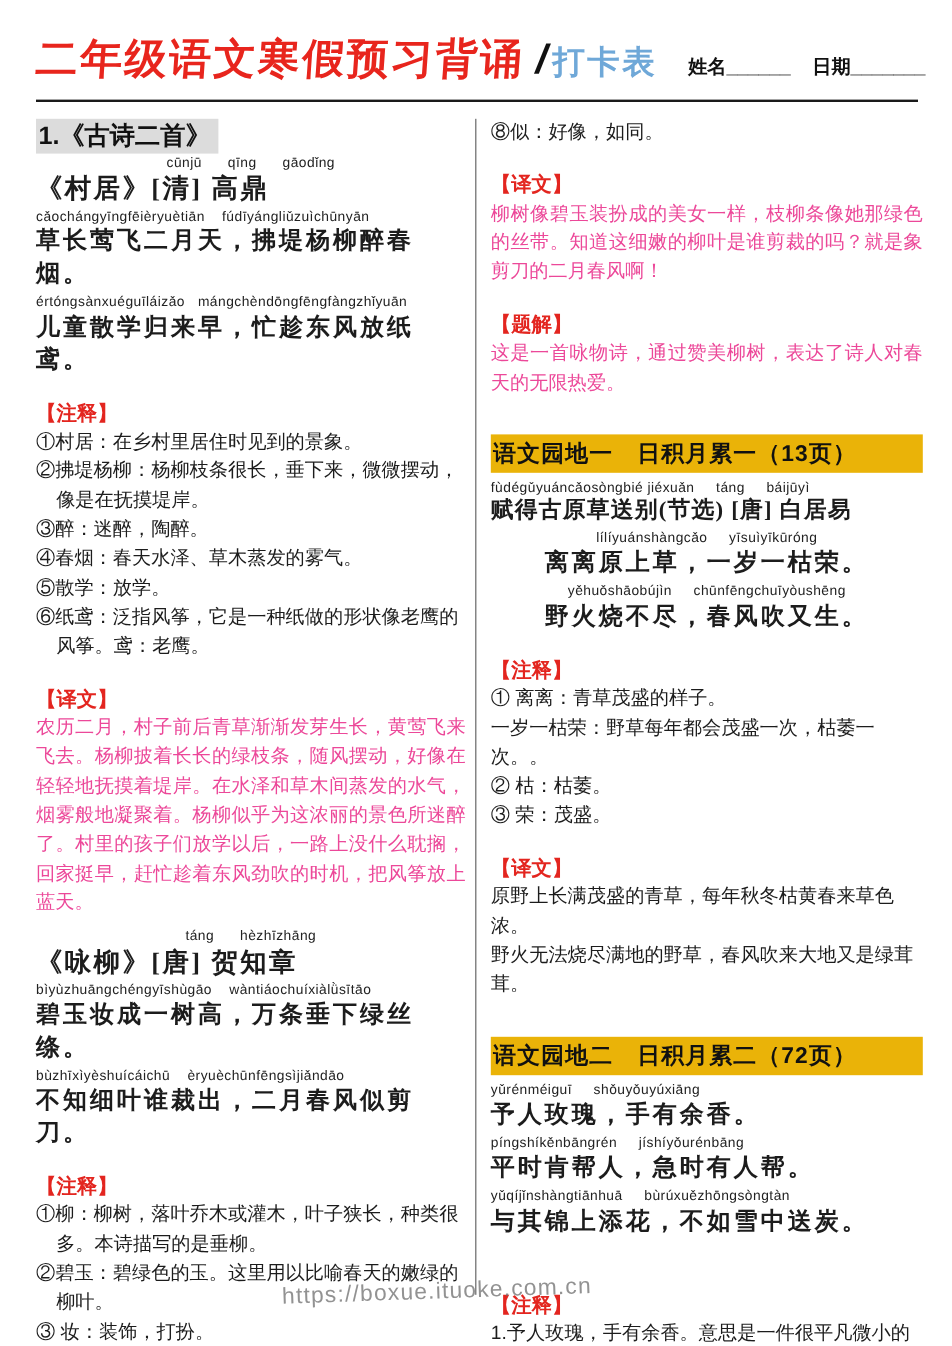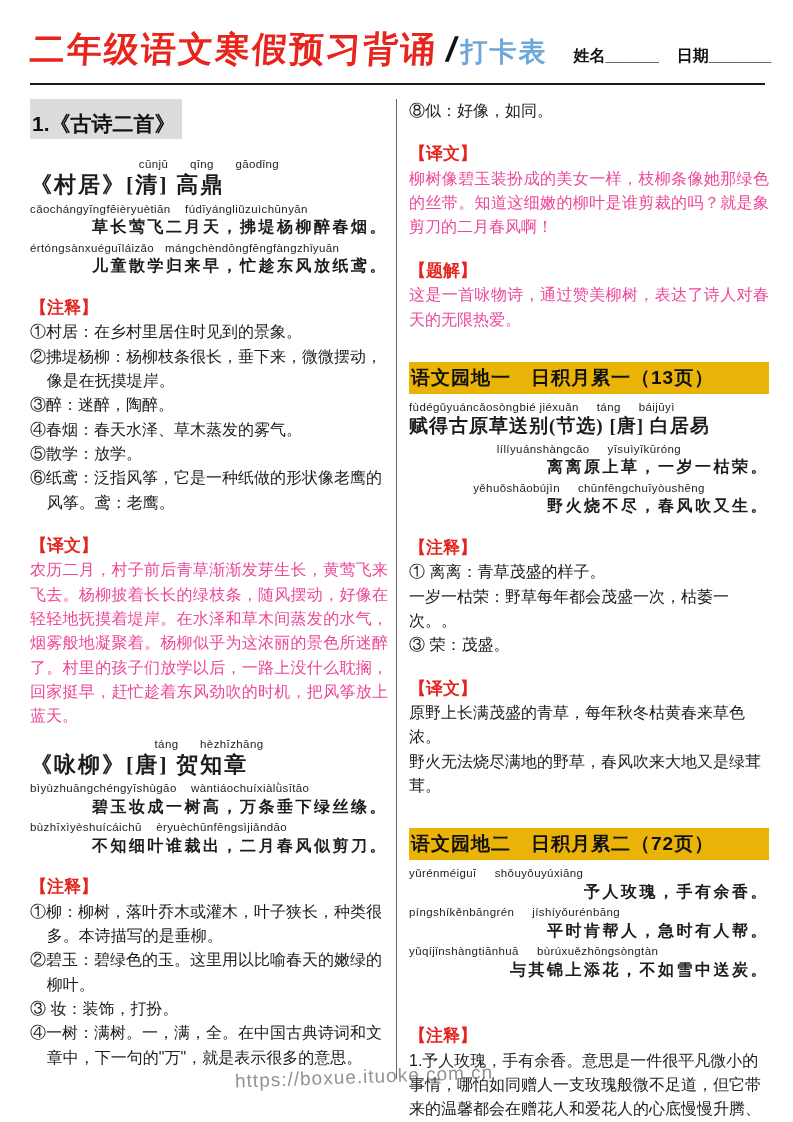--- a/index.html
+++ b/index.html
@@ -16,29 +16,29 @@
   .hdr-name { font-size:16px; font-weight:bold; color:#111; margin-left:26px; }
   .hdr-date { font-size:16px; font-weight:bold; color:#111; margin-left:18px; }
   .rule { height:2px; background:#1a1a1a; margin:10px 4px 0 0; }
 
   
   .columns { display:flex; margin-top:14px; height:980px; }
   .col-left { width:366px; padding-right:8px; }
   .col-right { flex:1; border-left:1.5px solid #666; padding-left:12px; }
 
   .lesson-title { display:inline-block; font-size:21px; font-weight:bold; color:#111;
-    background:#dcdcdc; padding:11px 6px 1px 2px; margin-bottom:18px; }
+    background:#dcdcdc; padding:0 6px 1px 2px; margin-bottom:1px; }
 
   .pinyin { font-size:11.5px; color:#222; white-space:pre-wrap; line-height:1.25;
     letter-spacing:0.4px; }
   .center { text-align:center; }
   .poem-title { font-family:"Liberation Serif", serif; font-weight:bold; font-size:22px;
     text-align:left; letter-spacing:2px; line-height:1.25; margin-bottom:2px; }
-  .poem-line { font-family:"Liberation Serif", serif; font-weight:bold; font-size:16px;
-    letter-spacing:2.5px; line-height:1.35; margin-bottom:3px;text-align:right; }
+  .poem-line { font-family:"Liberation Serif", serif; font-weight:bold; font-size:20px;
+    letter-spacing:2.5px; line-height:1.35; margin-bottom:3px; }
   .pair { margin-top:3px; }
 
   .red-label { color:#e3251f; font-weight:bold; font-size:17px; line-height:1.5; margin-top:18px; }
   .note { font-size:16px; line-height:1.52; color:#1c1c1c; }
   .hang { padding-left:1.05em; text-indent:-1.05em; }
   .para { font-size:16px; line-height:1.52; color:#ec4899; text-align:justify; }
 
   .sec-hdr { background:#eab308; font-weight:bold; font-size:19px; color:#111;
     padding:3px 4px 3px 2px; letter-spacing:1px; margin-top:16px; margin-bottom:6px; }
   .sub-title { font-family:"Liberation Serif", serif; font-weight:bold; font-size:19px;
@@ -136,20 +136,21 @@
         </div>
         <div class="pair center">
           <div class="pinyin center">yěhuǒshāobújìn     chūnfēngchuīyòushēng</div>
           <div class="poem-line center">野火烧不尽，春风吹又生。</div>
         </div>
       </div>
 
       <div class="red-label">【注释】</div>
       <div class="note">① 离离：青草茂盛的样子。</div>
       <div class="note">一岁一枯荣：野草每年都会茂盛一次，枯萎一次。。</div>
+      <div class="note">② 枯：枯萎。</div>
       <div class="note">③ 荣：茂盛。</div>
 
       <div class="red-label">【译文】</div>
       <div class="note">原野上长满茂盛的青草，每年秋冬枯黄春来草色浓。</div>
       <div class="note">野火无法烧尽满地的野草，春风吹来大地又是绿茸茸。</div>
 
       <div class="gap-m"></div>
       <div class="sec-hdr">语文园地二　日积月累二（72页）</div>
 
       <div>

